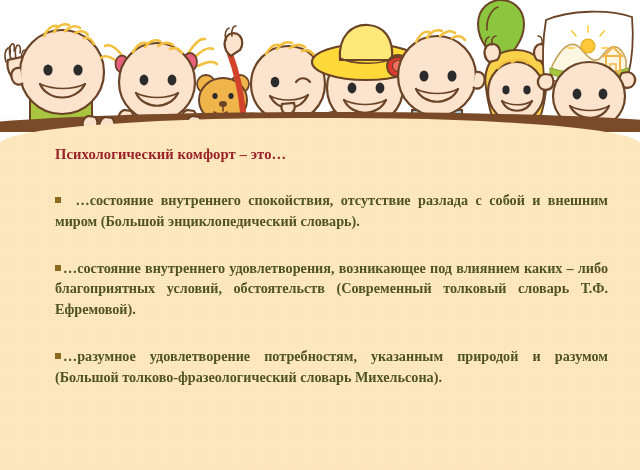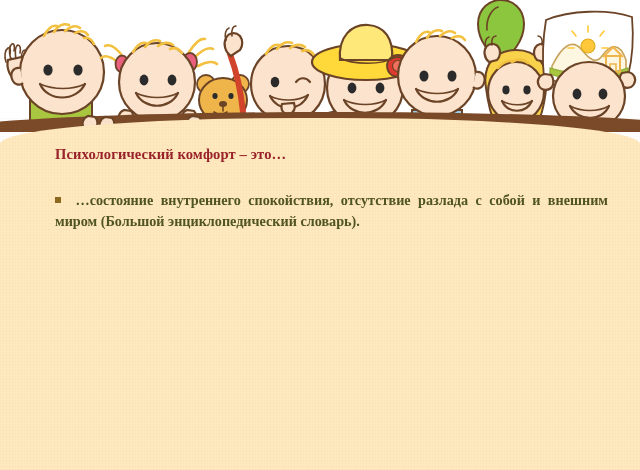--- a/index.html
+++ b/index.html
@@ -338,20 +338,26 @@
   <div class="content-panel">
     <div class="content-inner">
       <div class="text-area">
 
         <p class="slide-title">Психологический комфорт – это…</p>
 
         <p class="bullet-block">
           <span class="bullet-mark spaced"></span><span> …состояние внутреннего спокойствия, отсутствие разлада с собой и внешним миром </span><span class="src">(Большой энциклопедический словарь).</span>
         </p>
 
-
+        <p class="bullet-block">
+          <span class="bullet-mark"></span><span>…состояние внутреннего удовлетворения, возникающее под влиянием каких – либо благоприятных условий, обстоятельств </span><span class="src">(Современный толковый словарь Т.Ф. Ефремовой).</span>
+        </p>
+
+        <p class="bullet-block">
+          <span class="bullet-mark"></span><span>…разумное удовлетворение потребностям, указанным природой и разумом </span><span class="src">(Большой толково-фразеологический словарь Михельсона).</span>
+        </p>
 
       </div>
     </div>
     <div class="grain"></div>
   </div>
 
 </div>
 
 </body></html>

